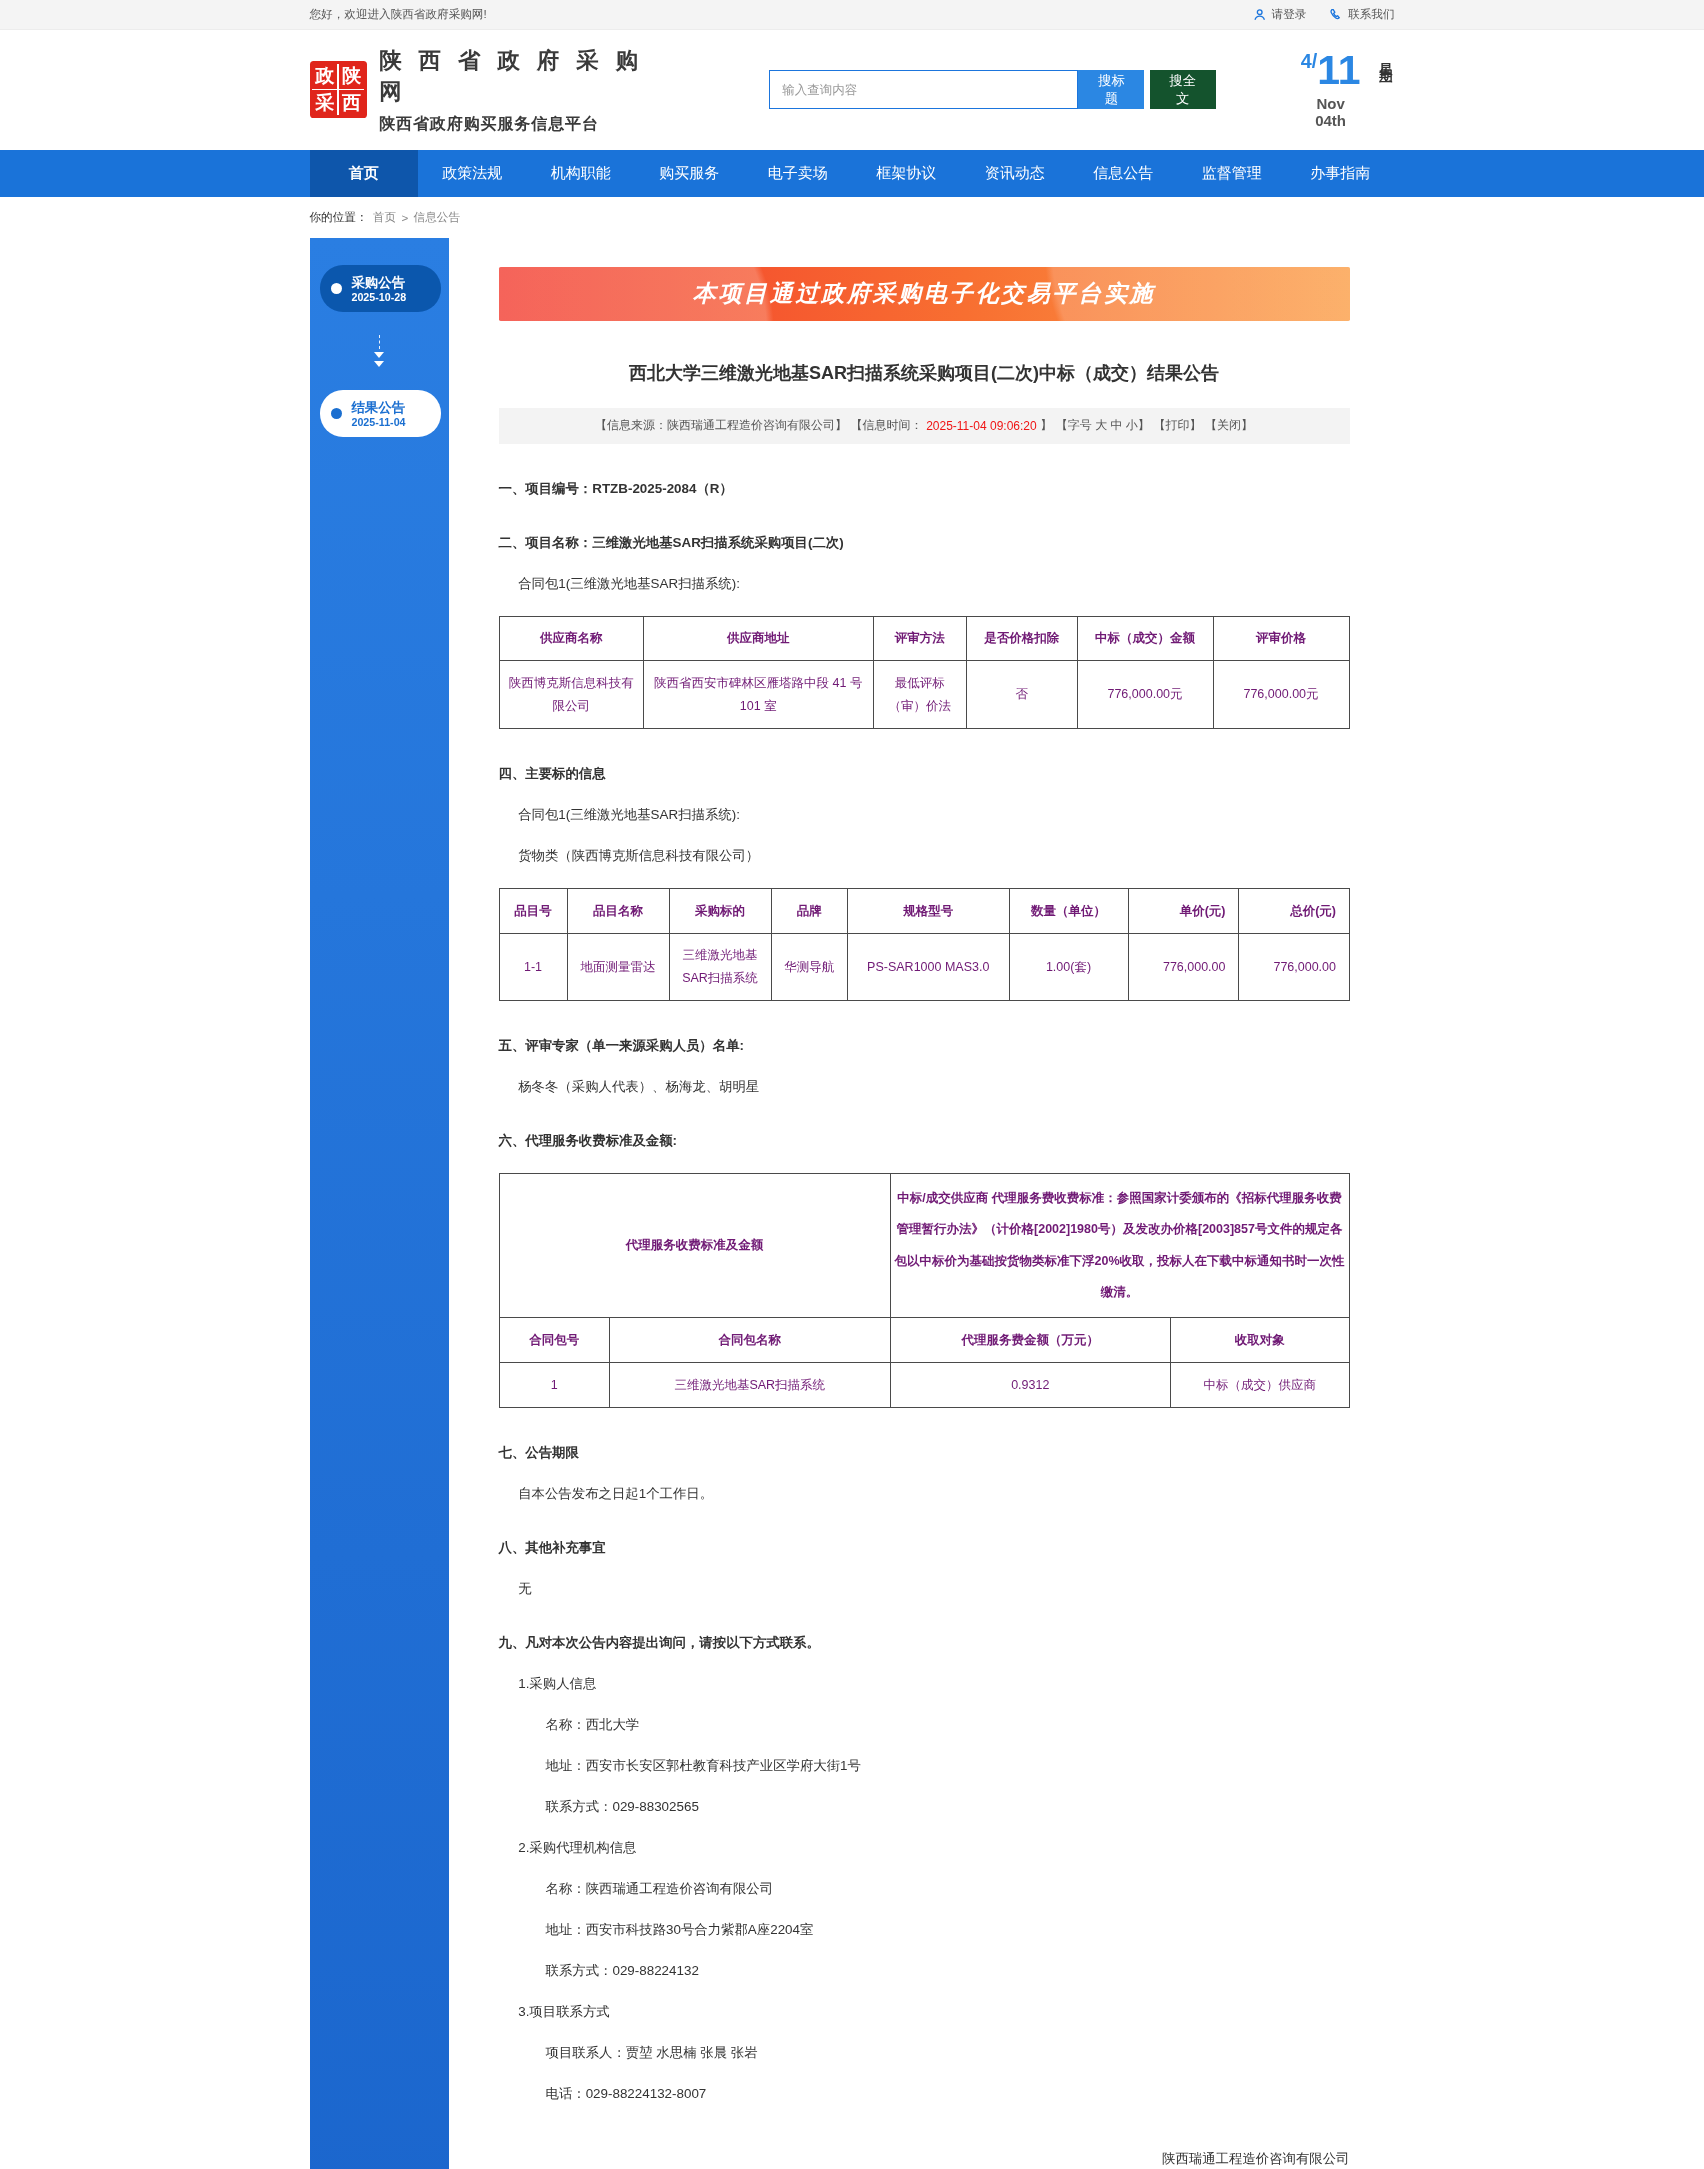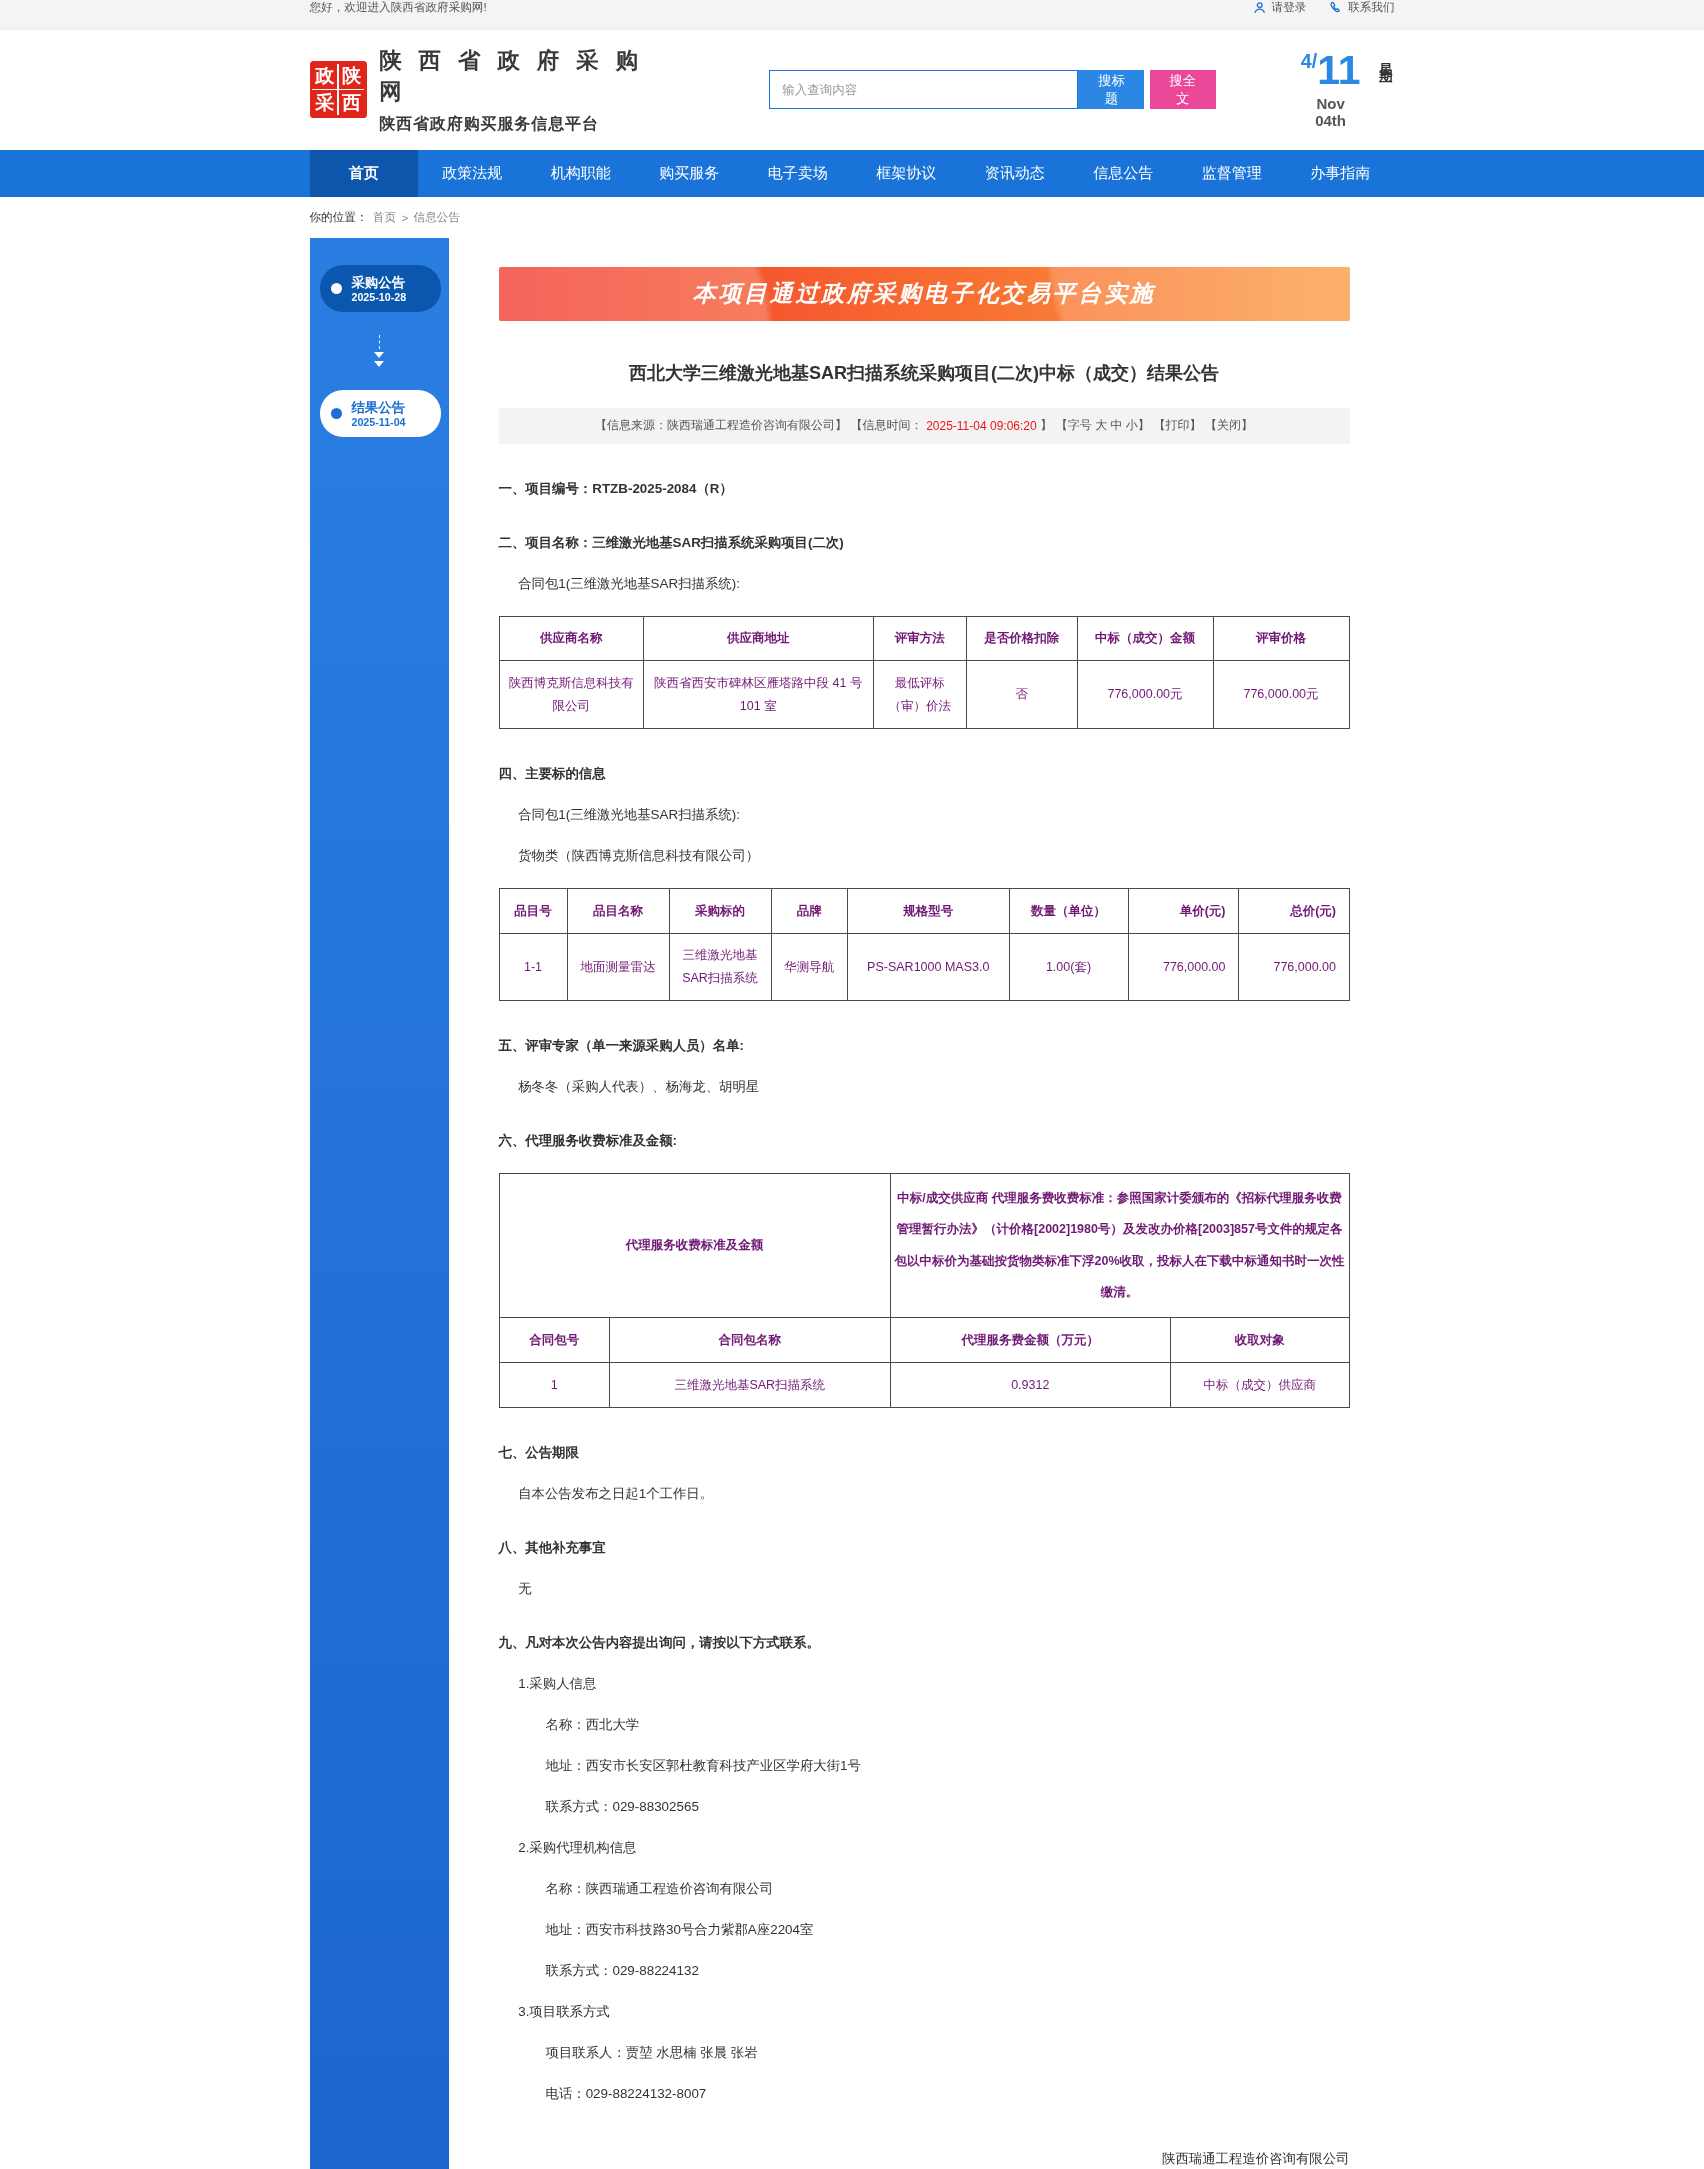--- a/index.html
+++ b/index.html
@@ -2,40 +2,40 @@
 <html style="font-size:14.3px"><head>
 <meta charset="utf-8">
 <style>
   * { margin:0; padding:0; box-sizing:border-box; }
   html,body { background:#fff; }
   body { width:1704px; font-family:"Liberation Sans","DejaVu Sans",sans-serif; color:#333; }
   .container { width:1085px; margin:0 auto; }
 
   
   .topbar { background:#f4f4f4; height:29.6px; border-bottom:0.9px solid #ececec; }
-  .topbar .container { height:100%; display:flex; align-items:flex-start; justify-content:space-between; font-size:11.6px; color:#555; }
+  .topbar .container { height:100%; display:flex; align-items:center; justify-content:space-between; font-size:11.6px; color:#555; }
   .topbar-right { display:flex; align-items:center; gap:23px; }
   .topbar-link { display:flex; align-items:center; gap:5.4px; color:#555; cursor:pointer; }
   .topbar-link svg { display:block; }
 
   
   .header { height:120px; background:#fff; }
   .header .container { height:100%; display:flex; align-items:center; }
   .brand { display:flex; align-items:center; gap:12.5px; }
   .seal { background:#e0251b; padding:2.7px; border-radius:3.6px; }
   .seal-grid { display:grid; grid-template-columns:25px 25px; grid-template-rows:25px 25px; gap:1.8px; background:#fff; }
   .seal-grid span { background:#e0251b; color:#fff; font-weight:bold; font-size:19px; display:flex; align-items:center; justify-content:center; }
   .brand-text .t1 { font-size:22.4px; font-weight:bold; color:#3a3a3a; letter-spacing:5.4px; }
   .brand-text .t2 { font-size:16px; font-weight:bold; color:#3a3a3a; margin-top:7.2px; letter-spacing:0.9px; }
   .search { display:flex; margin-left:107px; }
   .search input { width:331px; height:39px; border:1.8px solid #1b75dd; padding:0 12.5px; font-size:12.5px; color:#333; outline:none; font-family:inherit; }
   .search input::placeholder { color:#999; }
   .search .btn { height:39px; padding:0 14.3px; color:#fff; font-size:13.4px; border:none; cursor:pointer; font-family:inherit; }
   .search .btn.title { background:#2b87e3; }
-  .search .btn.full { background:#ec4899; margin-left:5.4px; }
+  .search .btn.full { background:#14532d; margin-left:5.4px; }
   .datebox { margin-left:85px; display:flex; align-items:flex-start; gap:16px; }
   .date-main { text-align:center; }
   .date-num { color:#2b87e3; font-weight:bold; line-height:1; }
   .date-num .pre { font-size:19.7px; vertical-align:16px; }
   .date-num .day { font-size:41px; }
   .date-en { font-size:15px; font-weight:bold; color:#555; margin-top:3.6px;text-align:center; }
   .date-week { writing-mode:vertical-rl; text-orientation:upright; font-size:13.4px; font-weight:bold; color:#333; letter-spacing:5.4px; margin-top:1.8px; }
 
   
   .nav { background:#1a73d9; height:47px; }

